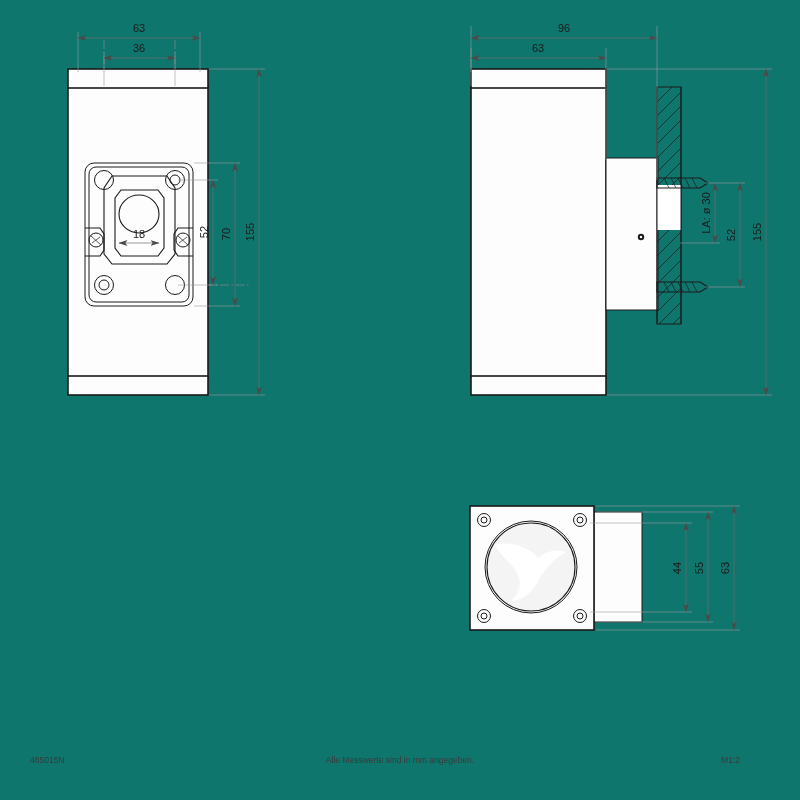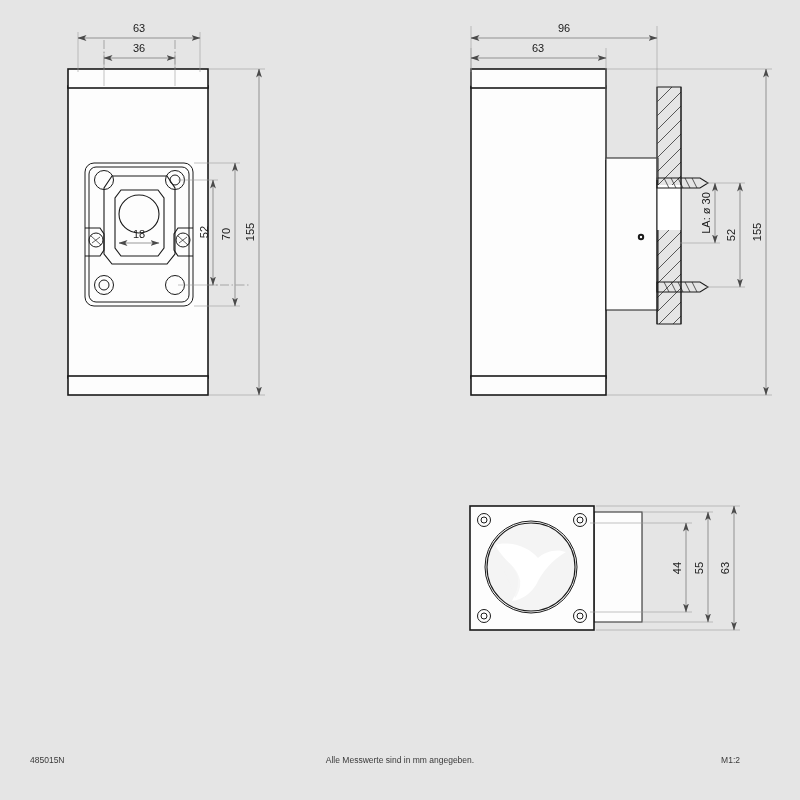--- a/index.html
+++ b/index.html
@@ -7,21 +7,21 @@
     padding: 0;
     background: #ffffff;
   }
   body {
     font-family: "Liberation Sans", sans-serif;
   }
   #sheet {
     position: relative;
     width: 800px;
     height: 800px;
-    background: #e5e5e5;
+    background: #0f766e;
     overflow: hidden;
   }
   #drawing {
     position: absolute;
     top: 0;
     left: 0;
     width: 800px;
     height: 800px;
   }
   .dim-text {

